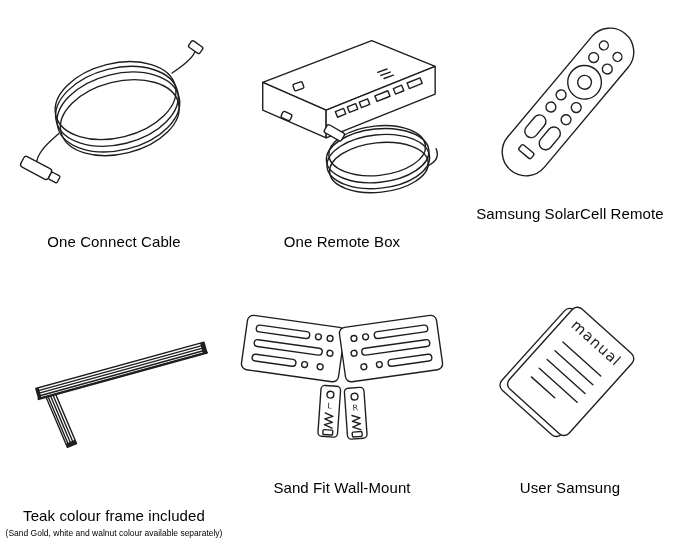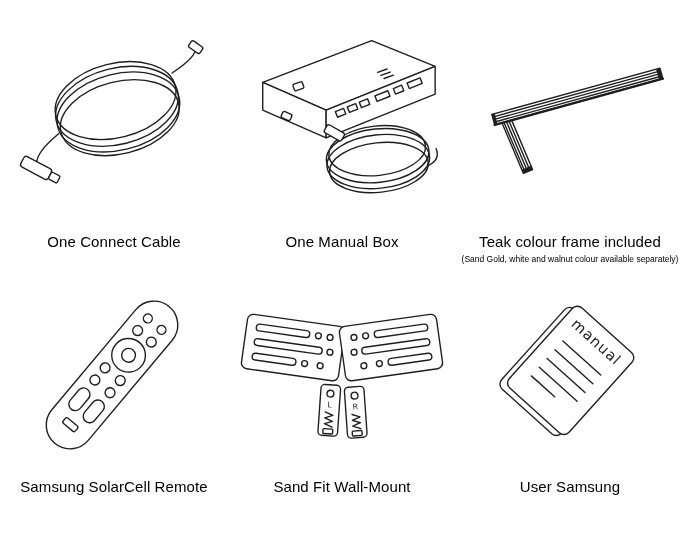--- a/index.html
+++ b/index.html
@@ -92,49 +92,22 @@
           <ellipse cx="0" cy="12" rx="50" ry="25"></ellipse>
           <ellipse cx="0" cy="-5" rx="49" ry="25"></ellipse>
         </g>
         <g class="ln" transform="translate(104,118) rotate(30)">
           <rect class="lnf" x="-12" y="-4.5" width="20" height="9" rx="2"></rect>
         </g>
         <path class="ln" d="M 197 150 C 205 146, 208 140, 205 133"></path>
       </svg>
     </div>
     <div class="caption">
-      <div>One Manual Box</div>
-    </div>
-  </div>
-
-  <div class="cell row1">
-    <div class="art">
-      <svg width="218" height="190" viewBox="0 0 220 190">
-
-        <g transform="translate(38,94) rotate(67)">
-          <rect class="lnf" x="0" y="-10" width="64" height="10"></rect>
-          <line class="ln" x1="2" y1="-7.2" x2="62" y2="-7.2"></line>
-          <line class="ln" x1="2" y1="-4.6" x2="62" y2="-4.6"></line>
-          <line class="ln" x1="2" y1="-2" x2="62" y2="-2"></line>
-          <rect class="dk" x="60" y="-10" width="4" height="10"></rect>
-        </g>
-
-        <g transform="translate(34,104) rotate(-15.4)">
-          <rect class="lnf" x="0" y="-11" width="176" height="11"></rect>
-          <line class="ln" x1="2" y1="-8.2" x2="174" y2="-8.2"></line>
-          <line class="ln" x1="2" y1="-5.5" x2="174" y2="-5.5"></line>
-          <line class="ln" x1="2" y1="-2.8" x2="174" y2="-2.8"></line>
-          <rect class="dk" x="172" y="-11" width="4" height="11"></rect>
-          <rect class="dk" x="0" y="-11" width="3" height="11"></rect>
-          <line class="ln" x1="0" y1="0" x2="176" y2="0" style="stroke-width:2.4"></line>
-        </g>
-      </svg>
-    </div>
-    <div class="caption">Teak colour frame included</div>
-    <div class="subcaption">(Sand Gold, white and walnut colour available separately)</div>
+      <div>One Remote Box</div>
+    </div>
   </div>
 
   <div class="cell row2">
     <div class="art">
       <svg width="198" height="198" viewBox="0 0 200 200">
         <g class="ln" transform="translate(98,100) rotate(40)">
           <rect class="lnf" x="-24" y="-90" width="48" height="180" rx="24"></rect>
           <circle cx="-9" cy="-67" r="4.5"></circle>
           <circle cx="9" cy="-67" r="4.5"></circle>
           <circle cx="-9" cy="-51" r="5"></circle>
@@ -147,20 +120,47 @@
           <circle cx="10" cy="15" r="5"></circle>
           <rect x="-16" y="27" width="13" height="26" rx="6.5"></rect>
           <rect x="3" y="27" width="13" height="26" rx="6.5"></rect>
           <rect x="-8" y="62" width="16" height="7" rx="2"></rect>
         </g>
       </svg>
     </div>
     <div class="caption">Samsung SolarCell Remote</div>
   </div>
 
+  <div class="cell row1">
+    <div class="art">
+      <svg width="218" height="190" viewBox="0 0 220 190">
+
+        <g transform="translate(38,94) rotate(67)">
+          <rect class="lnf" x="0" y="-10" width="64" height="10"></rect>
+          <line class="ln" x1="2" y1="-7.2" x2="62" y2="-7.2"></line>
+          <line class="ln" x1="2" y1="-4.6" x2="62" y2="-4.6"></line>
+          <line class="ln" x1="2" y1="-2" x2="62" y2="-2"></line>
+          <rect class="dk" x="60" y="-10" width="4" height="10"></rect>
+        </g>
+
+        <g transform="translate(34,104) rotate(-15.4)">
+          <rect class="lnf" x="0" y="-11" width="176" height="11"></rect>
+          <line class="ln" x1="2" y1="-8.2" x2="174" y2="-8.2"></line>
+          <line class="ln" x1="2" y1="-5.5" x2="174" y2="-5.5"></line>
+          <line class="ln" x1="2" y1="-2.8" x2="174" y2="-2.8"></line>
+          <rect class="dk" x="172" y="-11" width="4" height="11"></rect>
+          <rect class="dk" x="0" y="-11" width="3" height="11"></rect>
+          <line class="ln" x1="0" y1="0" x2="176" y2="0" style="stroke-width:2.4"></line>
+        </g>
+      </svg>
+    </div>
+    <div class="caption">Teak colour frame included</div>
+    <div class="subcaption">(Sand Gold, white and walnut colour available separately)</div>
+  </div>
+
   <div class="cell row2">
     <div class="art">
       <svg width="218" height="196" viewBox="0 0 220 200">
 
         <g class="ln" transform="translate(60,72) rotate(8)">
           <rect class="lnf" x="-50" y="-28" width="100" height="56" rx="6"></rect>
           <rect x="-40" y="-19" width="55" height="7" rx="3.5"></rect>
           <circle cx="24" cy="-15.5" r="3"></circle>
           <circle cx="36" cy="-15.5" r="3"></circle>
           <rect x="-40" y="-4" width="70" height="7" rx="3.5"></rect>

